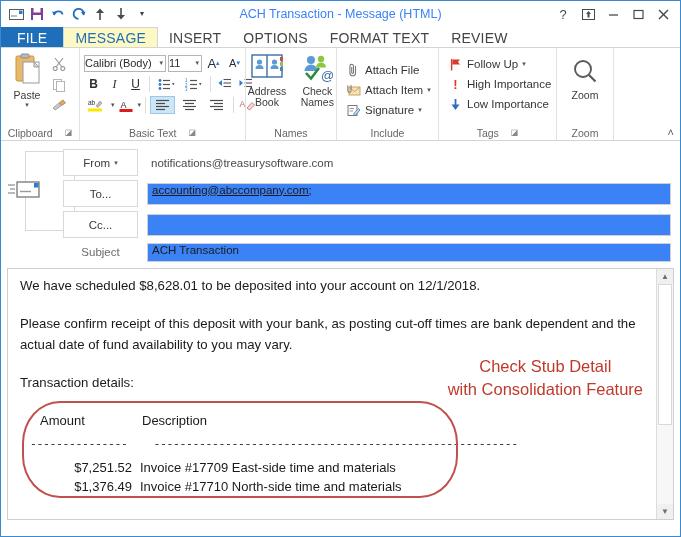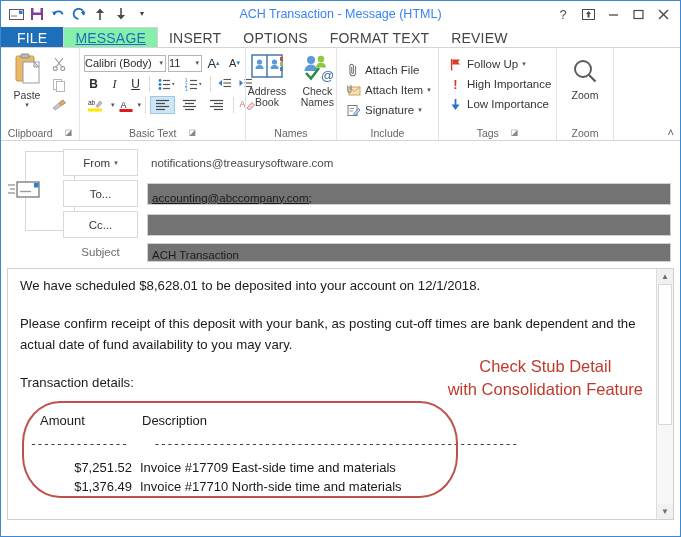--- a/index.html
+++ b/index.html
@@ -34,21 +34,21 @@
     font-size:13px;color:#4a4a4a;
   }
 
   
   .tabs{height:21px;display:flex;align-items:stretch;background:#ffffff;position:relative;}
   .tab{
     display:flex;align-items:center;padding:0 11px;font-size:14px;
     color:#444444;letter-spacing:.2px;
   }
   .tab.file{background:#1e6fba;color:#ffffff;font-weight:normal;padding:0 16px;}
-  .tab.active{color:#1e6fba;background:#86efac;border-left:1px solid #d4d4d4;border-right:1px solid #d4d4d4;border-top:1px solid #d4d4d4;text-decoration:underline;}
+  .tab.active{color:#1e6fba;background:#fef9c3;border-left:1px solid #d4d4d4;border-right:1px solid #d4d4d4;border-top:1px solid #d4d4d4;}
   .tabs-underline{position:absolute;left:0;right:0;bottom:0;height:1px;background:#d4d4d4;}
 
   
   .ribbon{
     height:92px;background:#ffffff;border-bottom:1px solid #d4d4d4;
     display:flex;align-items:stretch;position:relative;
   }
   .rgroup{display:flex;flex-direction:column;position:relative;}
   .rgroup + .rgroup{border-left:1px solid #e2e2e2;}
   .rgroup-body{flex:1;display:flex;align-items:flex-start;padding:3px 4px 0 4px;}
@@ -113,22 +113,22 @@
   }
   .flabel{
     width:75px;height:20px;display:flex;align-items:center;justify-content:center;
     font-size:11.5px;color:#6b6b6b;box-sizing:border-box;
   }
   .fval{
     flex:1;height:27px;display:flex;align-items:center;
     font-size:11.5px;color:#4a4a4a;padding-left:4px;box-sizing:border-box;
   }
   .finput{
-    flex:1;height:22px;border:1px solid #d0d0d0;background:#737373;
-    display:flex;align-items:flex-end;padding:0 4px;box-sizing:border-box;
+    flex:1;height:22px;border:1px solid #d0d0d0;background:#3b82f6;
+    display:flex;align-items:flex-start;padding:0 4px;box-sizing:border-box;
     font-size:11.5px;color:#1b1b1b;
   }
   .finput.subject{height:19px;}
   .link{ text-decoration:underline; color:#1b1b1b;}
 
   
   .bodywrap{
     position:relative;margin:0 6px 6px 6px;border:1px solid #cfcfcf;background:#fff;
     height:252px;box-sizing:border-box;overflow:hidden;
   }

